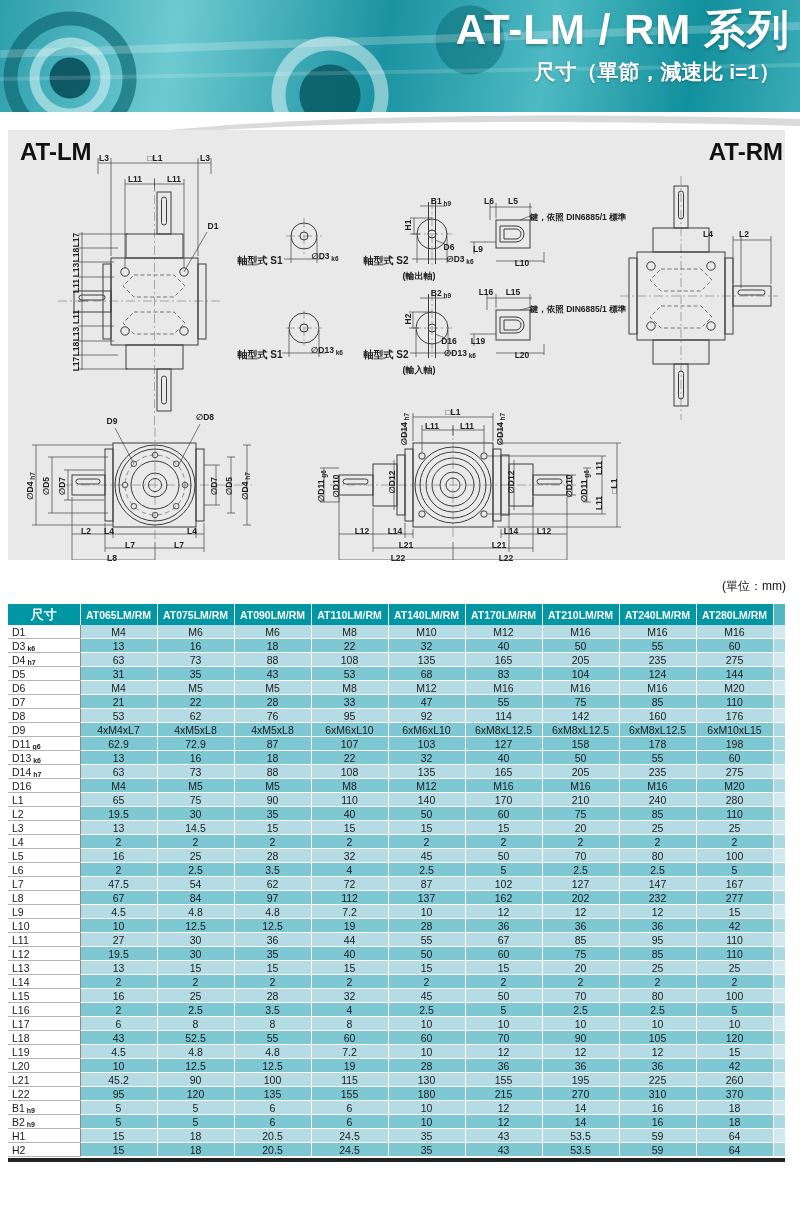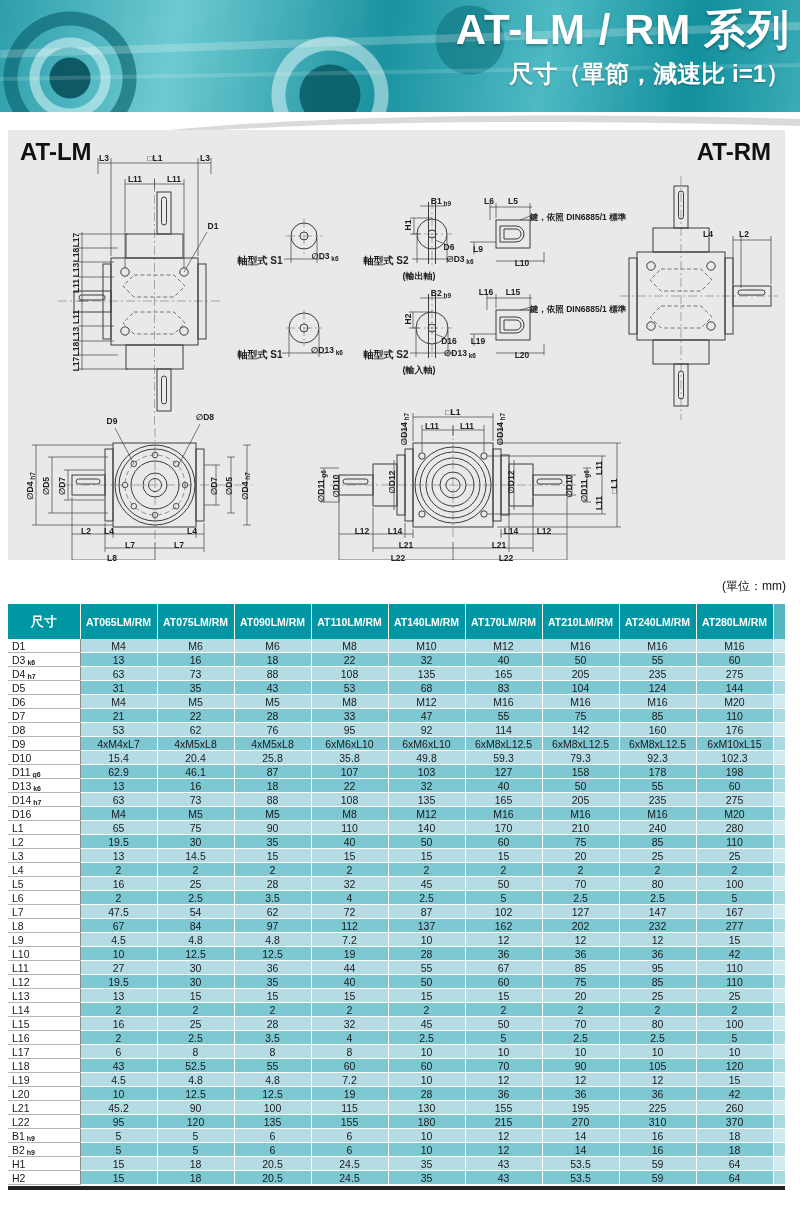--- a/index.html
+++ b/index.html
@@ -12,39 +12,39 @@
       radial-gradient(circle at 70px 78px, rgba(6,80,92,.9) 0 20px, rgba(6,80,92,0) 21px),
       radial-gradient(circle at 70px 78px, rgba(255,255,255,0) 0 30px, rgba(220,248,250,.55) 31px 40px, rgba(220,248,250,0) 41px),
       radial-gradient(circle at 70px 78px, rgba(9,100,112,0) 0 52px, rgba(9,100,112,.65) 53px 66px, rgba(9,100,112,0) 67px),
       radial-gradient(circle at 330px 95px, rgba(7,90,100,.85) 0 30px, rgba(7,90,100,0) 31px),
       radial-gradient(circle at 330px 95px, rgba(235,253,255,0) 0 44px, rgba(235,253,255,.5) 45px 58px, rgba(235,253,255,0) 59px),
       radial-gradient(circle at 470px 40px, rgba(10,110,120,.55) 0 34px, rgba(10,110,120,0) 35px),
       linear-gradient(100deg,#2d9fab 0%,#6ecad1 22%,#1b93a0 48%,#4ebac3 68%,#12909d 86%,#3aacb6 100%);}
   .hdr-streak{position:absolute;left:0;top:36px;width:800px;height:8px;background:rgba(255,255,255,.22);transform:rotate(-2deg);}
   .hdr-streak2{position:absolute;left:0;top:70px;width:800px;height:4px;background:rgba(255,255,255,.15);transform:rotate(-1deg);}
   .hdr-title{position:absolute;top:2px;right:10px;color:#fff;font-size:42px;font-weight:800;letter-spacing:1px;white-space:nowrap;text-shadow:0 2px 3px rgba(0,40,45,.35);}
-  .hdr-sub{position:absolute;top:58px;right:10px;color:#fff;font-size:24px;font-weight:700;white-space:nowrap;text-shadow:0 1px 2px rgba(0,40,45,.35);}
+  .hdr-sub{position:absolute;top:58px;right:20px;color:#fff;font-size:21px;font-weight:700;white-space:nowrap;text-shadow:0 1px 2px rgba(0,40,45,.35);}
   .swoosh{position:relative;height:22px;background:#fff;}
   .swoosh svg{display:block;}
 
   
   .panel{position:absolute;left:8px;top:130px;width:777px;height:430px;background:#e9e9e9;}
   .panel svg{position:absolute;left:0;top:0;}
   .corner{position:absolute;font-size:24px;font-weight:800;color:#111;}
   .corner.lm{left:12px;top:8px;}
-  .corner.rm{right:14px;top:8px;}
+  .corner.rm{right:2px;top:8px;}
   .lab{position:absolute;font-size:8.5px;font-weight:700;color:#222;white-space:nowrap;line-height:1;transform:translate(-50%,-50%);}
   .lab.rot{transform:translate(-50%,-50%) rotate(-90deg);}
   .lab .sb{font-size:6.5px;font-weight:700;position:relative;top:1.5px;}
   .unit-note{position:absolute;top:578px;right:14px;font-size:12px;color:#111;}
 
   
   .tblwrap{position:absolute;left:8px;top:604px;width:777px;}
   table{border-collapse:collapse;table-layout:fixed;width:777px;}
-  th{background:#0096a4;color:#fff;font-size:10.5px;font-weight:700;height:35px;border-right:1px solid rgba(255,255,255,.65);padding:0;text-align:center;overflow:hidden;}
+  th{background:#0096a4;color:#fff;font-size:10.5px;font-weight:700;height:21px;border-right:1px solid rgba(255,255,255,.65);padding:0;text-align:center;overflow:hidden;}
   th.c0{font-size:13px;}
   th.ext{background:#53b6c0;border-right:none;}
   td{height:13px;padding:0;font-size:10.5px;color:#1a1a1a;text-align:center;border-right:1px solid #fff;border-bottom:1px solid rgba(255,255,255,.85);overflow:hidden;white-space:nowrap;}
   td.c0{background:#fff;text-align:left;padding-left:4px;border-right:1px solid #8a8a8a;border-bottom:1px solid #b5b5b5;font-size:10.5px;}
   td.c0 .sb{font-size:7px;position:relative;top:1.5px;font-weight:700;}
   tr.lt td:not(.c0){background:#b5dce5;}
   tr.dk td:not(.c0){background:#7dc8d3;}
   tr.lt td.ext{background:#d2e9ef;border-right:none;}
   tr.dk td.ext{background:#abd9e1;border-right:none;}
   .tbar{width:777px;height:4px;background:#222;margin-top:1px;}
@@ -564,37 +564,24 @@
             <td>4xM5xL8</td>
             <td>4xM5xL8</td>
             <td>6xM6xL10</td>
             <td>6xM6xL10</td>
             <td>6xM8xL12.5</td>
             <td>6xM8xL12.5</td>
             <td>6xM8xL12.5</td>
             <td>6xM10xL15</td>
             <td class="ext"></td>
           </tr>
-          <tr class="lt">
-            <td class="c0">D10</td>
-            <td>15.4</td>
-            <td>20.4</td>
-            <td>25.8</td>
-            <td>35.8</td>
-            <td>49.8</td>
-            <td>59.3</td>
-            <td>79.3</td>
-            <td>92.3</td>
-            <td>102.3</td>
-            <td class="ext"></td>
-          </tr>
           <tr class="dk">
             <td class="c0">D11<span class="sb"> g6</span></td>
             <td>62.9</td>
-            <td>46.1</td>
+            <td>72.9</td>
             <td>87</td>
             <td>107</td>
             <td>103</td>
             <td>127</td>
             <td>158</td>
             <td>178</td>
             <td>198</td>
             <td class="ext"></td>
           </tr>
           <tr class="dk">

